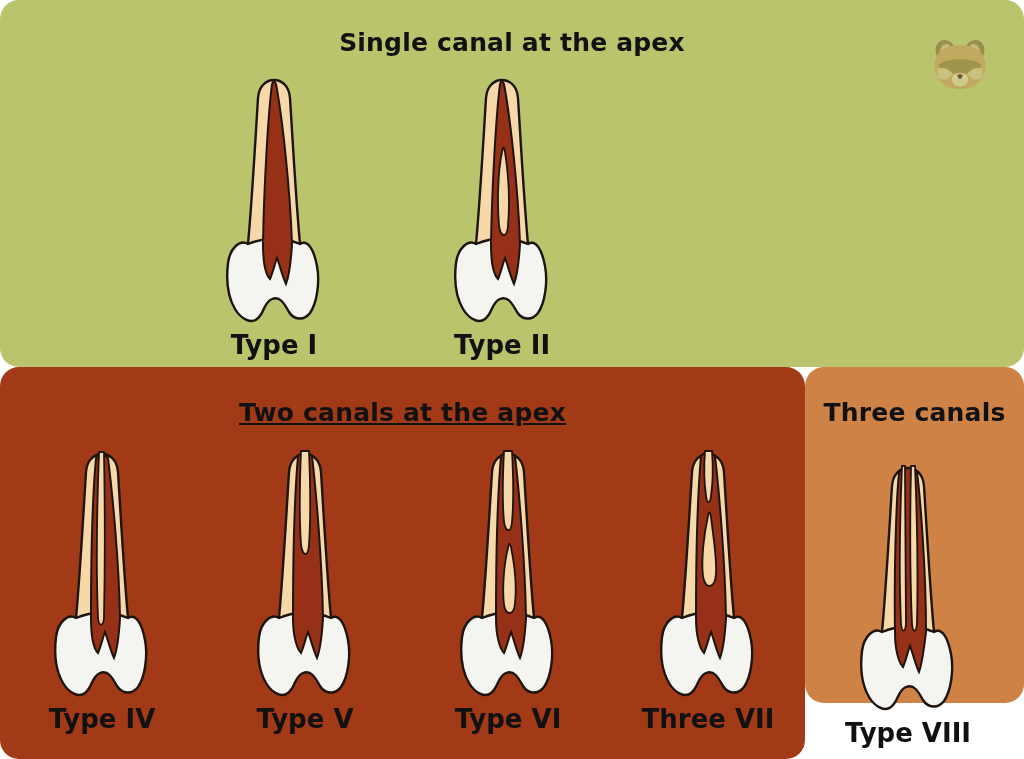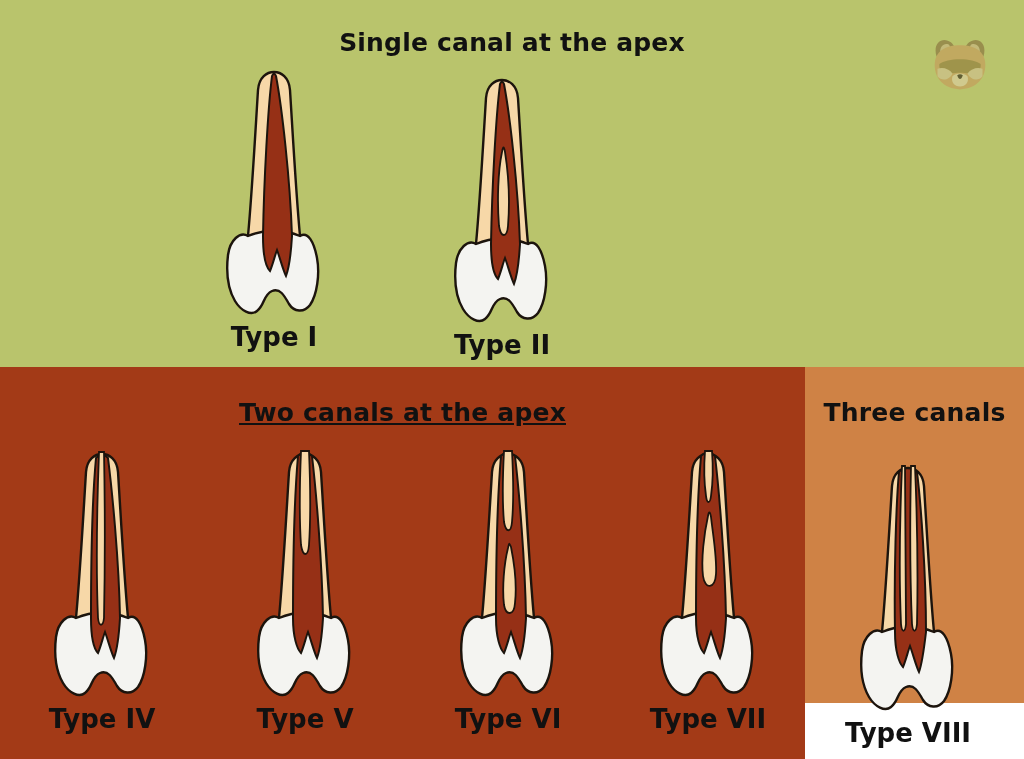--- a/index.html
+++ b/index.html
@@ -8,21 +8,21 @@
     --orange:#cf8245;
     --root:#f7d8a8;
     --canal:#963016;
     --crown:#f4f4f1;
     --ink:#1c140d;
     --text:#111111;
   }
   *{box-sizing:border-box;margin:0;padding:0;}
   body{font-family:"DejaVu Sans","Liberation Sans",sans-serif;background:#fff;}
   .canvas{position:relative;width:1024px;height:759px;overflow:hidden;}
-  .sec{position:absolute;}
+  .sec{position:absolute;border-radius:19px;}
   .sec-single{left:0;top:0;width:1024px;height:367px;background:var(--green);}
   .sec-two{left:0;top:367px;width:805px;height:392px;background:var(--brick);}
   .sec-three{left:805px;top:367px;width:219px;height:336px;background:var(--orange);}
   .sec-title{position:absolute;width:100%;text-align:center;font-size:25px;font-weight:600;
              color:var(--text);letter-spacing:0.2px;white-space:nowrap;}
   .sec-single .sec-title{top:28px;}
   .sec-two .sec-title{top:31px;text-decoration:underline;}
   .sec-three .sec-title{top:31px;}
   .tooth{position:absolute;width:100px;height:300px;}
   .tooth svg{display:block;width:100px;height:250px;overflow:visible;}
@@ -66,21 +66,21 @@
   </div>
 
   <div class="sec sec-two">
     <div class="sec-title">Two canals at the apex</div>
   </div>
 
   <div class="sec sec-three">
     <div class="sec-title">Three canals</div>
   </div>
 
-  <div class="tooth" style="left:224px;top:68px">
+  <div class="tooth" style="left:224px;top:76px">
     <svg viewBox="0 0 100 250">
       <use href="#sh-root" class="p-root"></use>
       <use href="#sh-crown" class="p-crown"></use>
       <use href="#sh-canal-a" class="p-canal"></use>
     </svg>
     <div class="tooth-label">Type I</div>
   </div>
 
   <div class="tooth" style="left:452px;top:76px">
     <svg viewBox="0 0 100 250">
@@ -125,21 +125,21 @@
   </div>
 
   <div class="tooth" style="left:658px;top:450px">
     <svg viewBox="0 0 100 250">
       <use href="#sh-root" class="p-root"></use>
       <use href="#sh-crown" class="p-crown"></use>
       <use href="#sh-canal-c" class="p-canal"></use>
       <use href="#sh-tube-vii" class="p-isle"></use>
       <use href="#sh-island-vii" class="p-isle"></use>
     </svg>
-    <div class="tooth-label">Type VII</div>
+    <div class="tooth-label">Three VII</div>
   </div>
 
   <div class="tooth" style="left:858px;top:464px">
     <svg viewBox="0 0 100 250">
       <use href="#sh-root" class="p-root"></use>
       <use href="#sh-crown" class="p-crown"></use>
       <use href="#sh-canal-d" class="p-canal"></use>
       <use href="#sh-strip-viii-l" class="p-isle"></use>
       <use href="#sh-strip-viii-r" class="p-isle"></use>
     </svg>

